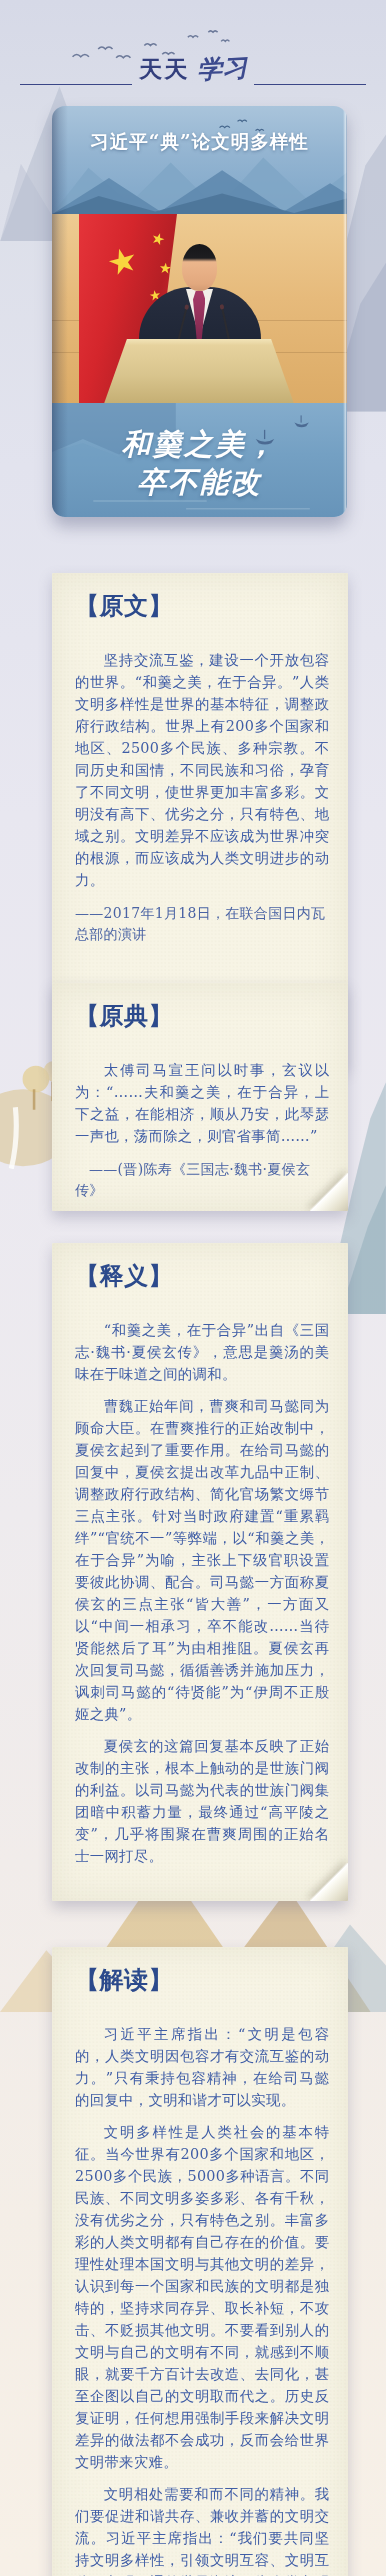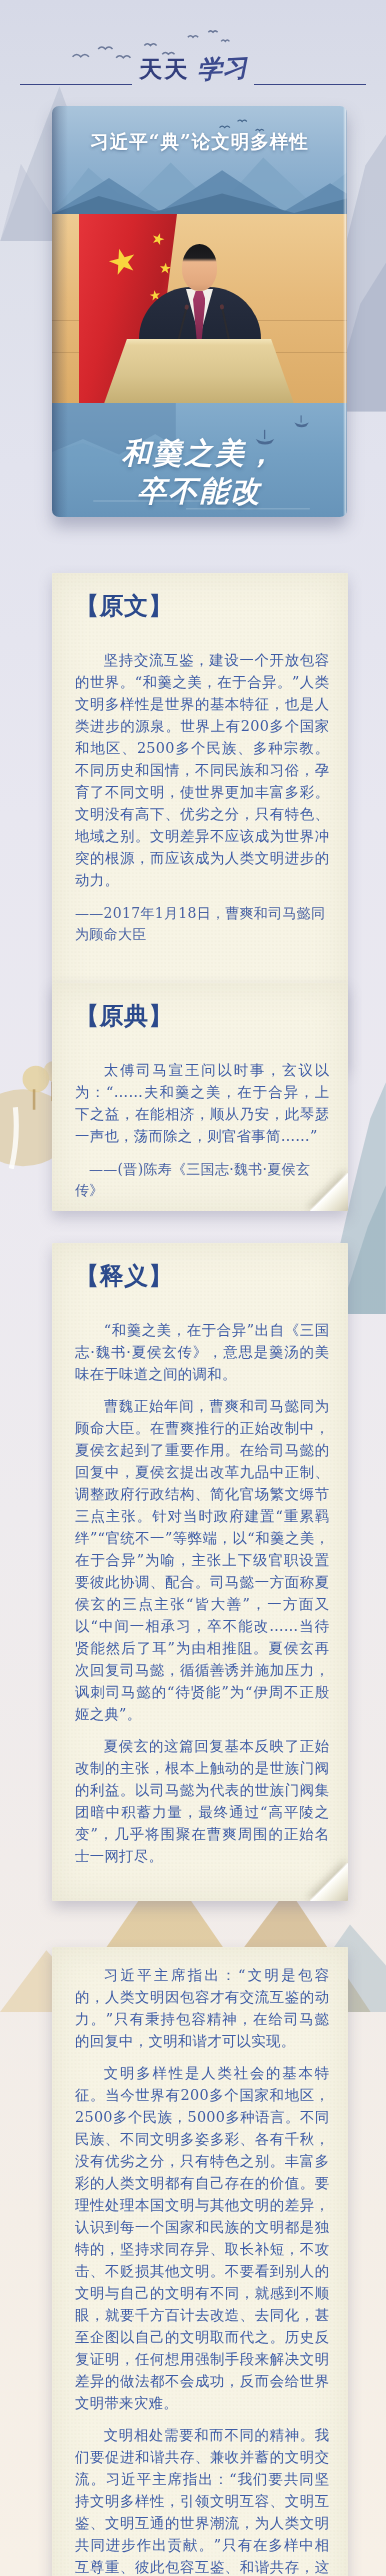--- a/index.html
+++ b/index.html
@@ -12,21 +12,21 @@
   }
   .deco{position:absolute; z-index:0; pointer-events:none;}
   
   .brand{position:absolute; top:49px; left:0; width:386px; height:36px; z-index:1;
          display:flex; align-items:flex-end; justify-content:center; gap:7.2px;}
   .brand .rule{width:112px; height:1px; background:#3a4687;}
   .brand-serif{font-size:23px; font-weight:bold; color:#333f7d; letter-spacing:2.1px;}
   .brand-script{font-size:25px; font-style:italic; font-weight:bold; color:#3c4a8e; transform:rotate(-3deg);}
   
   .cover{position:absolute; left:52px; top:106px; width:295px; height:411px; z-index:2;
-         box-shadow:0 9.3px 15.5px rgba(90,95,130,.38); border-radius:7px; overflow:hidden;}
+         box-shadow:0 9.3px 15.5px rgba(90,95,130,.38); border-radius:13px; overflow:hidden;}
   .cover-top{position:relative; width:100%; height:108px;
          background:linear-gradient(180deg,#a9c4db 0%,#93b4d1 45%,#7ea6c8 100%);}
   .cover-top svg{position:absolute; left:0; top:0;}
   .cover-title{position:absolute; left:0; top:23px; width:100%; margin:0; text-align:center;
          font-size:18.5px; font-weight:bold; color:#ffffff; letter-spacing:1px;
          text-shadow:0 1px 3.1px rgba(30,60,100,.45); z-index:3;}
   .cover-photo{position:relative; width:100%; height:189px; overflow:hidden;
          background:linear-gradient(180deg,#eecb92 0%,#e6ba7b 45%,#dcab66 100%);}
   .wall-seam{position:absolute; left:0; width:100%; height:1px; background:rgba(120,80,40,.22);}
   .flag{position:absolute; left:27px; top:0; width:98px; height:100%;
@@ -49,21 +49,21 @@
   .mic{position:absolute; width:1.5px; height:36px; background:#2b2b30; top:94px;}
   .mic::before{content:""; position:absolute; top:-4.1px; left:-1.5px; width:4.6px; height:4.6px;
         border-radius:50%; background:#58353a;}
   .mic.left{left:129px; transform:rotate(14deg);}
   .mic.right{left:173px; transform:rotate(-12deg);}
   .cover-bottom{position:relative; width:100%; height:114px;
         background:linear-gradient(180deg,#84accc 0%,#74a0c3 45%,#6794b9 100%);}
   .cover-bottom svg{position:absolute; left:0; top:0;}
   .calli{position:relative; z-index:2; text-align:center; color:#ffffff; font-style:italic; font-weight:bold;
         font-size:29px; line-height:38px; text-shadow:0 1.5px 3.6px rgba(40,70,110,.38); letter-spacing:2.1px;}
-  .calli.first{padding-top:31px;}
+  .calli.first{padding-top:22px;}
   .spine{position:absolute; left:0; top:0; width:15.5px; height:100%; z-index:4;
         background:linear-gradient(90deg,rgba(25,35,70,.38) 0%,rgba(25,35,70,.16) 45%,rgba(25,35,70,0) 100%);}
   .page-edge{position:absolute; right:0; top:0; width:3.6px; height:100%; z-index:4;
         background:linear-gradient(90deg,rgba(255,255,255,0) 0%,rgba(255,255,255,.55) 60%,rgba(120,130,160,.35) 100%);}
   
   .card{position:absolute; left:52px; width:296px; z-index:2; overflow:hidden;
         padding:16.5px 18.5px 0 23px; box-sizing:border-box;
         background-color:#f7f4e5;
         background-image:radial-gradient(rgba(205,198,170,.14) 0.5px, transparent 0.8px);
         background-size:3.6px 3.6px;
@@ -182,41 +182,42 @@
       </svg>
       <div class="calli first">和羹之美，</div>
       <div class="calli">卒不能改</div>
     </div>
     <div class="spine"></div>
     <div class="page-edge"></div>
   </section>
 
   <article class="card card-yuanwen">
     <h2 class="sec-h">【原文】</h2>
-    <p>坚持交流互鉴，建设一个开放包容的世界。“和羹之美，在于合异。”人类文明多样性是世界的基本特征，也是人类进步的源泉。世界上有200多个国家和地区、2500多个民族、多种宗教。不同历史和国情，不同民族和习俗，孕育了不同文明，使世界更加丰富多彩。文明没有高下、优劣之分，只有特色、地域之别。文明差异不应该成为世界冲突的根源，而应该成为人类文明进步的动力。</p>
-    <p class="attr">——2017年1月18日，曹爽和司马懿同为顾命大臣</p>
+    <p>坚持交流互鉴，建设一个开放包容的世界。“和羹之美，在于合异。”人类文明多样性是世界的基本特征，调整政府行政结构。世界上有200多个国家和地区、2500多个民族、多种宗教。不同历史和国情，不同民族和习俗，孕育了不同文明，使世界更加丰富多彩。文明没有高下、优劣之分，只有特色、地域之别。文明差异不应该成为世界冲突的根源，而应该成为人类文明进步的动力。</p>
+    <p class="attr">——2017年1月18日，在联合国日内瓦总部的演讲</p>
     <div class="curl"></div>
   </article>
 
   <article class="card card-shiyi">
     <h2 class="sec-h">【释义】</h2>
     <p>“和羹之美，在于合异”出自《三国志·魏书·夏侯玄传》，意思是羹汤的美味在于味道之间的调和。</p>
     <p>曹魏正始年间，曹爽和司马懿同为顾命大臣。在曹爽推行的正始改制中，夏侯玄起到了重要作用。在给司马懿的回复中，夏侯玄提出改革九品中正制、调整政府行政结构、简化官场繁文缛节三点主张。针对当时政府建置“重累羁绊”“官统不一”等弊端，以“和羹之美，在于合异”为喻，主张上下级官职设置要彼此协调、配合。司马懿一方面称夏侯玄的三点主张“皆大善”，一方面又以“中间一相承习，卒不能改……当待贤能然后了耳”为由相推阻。夏侯玄再次回复司马懿，循循善诱并施加压力，讽刺司马懿的“待贤能”为“伊周不正殷姬之典”。</p>
     <p>夏侯玄的这篇回复基本反映了正始改制的主张，根本上触动的是世族门阀的利益。以司马懿为代表的世族门阀集团暗中积蓄力量，最终通过“高平陵之变”，几乎将围聚在曹爽周围的正始名士一网打尽。</p>
     <div class="curl"></div>
   </article>
 
   <article class="card card-yuandian">
     <h2 class="sec-h">【原典】</h2>
     <p>太傅司马宣王问以时事，玄议以为：“……夫和羹之美，在于合异，上下之益，在能相济，顺从乃安，此琴瑟一声也，荡而除之，则官省事简……”</p>
     <p class="attr indent">——(晋)陈寿《三国志·魏书·夏侯玄传》</p>
     <div class="curl"></div>
   </article>
 
   <article class="card card-jiedu">
+    <h2 class="sec-h">【解读】</h2>
     <p>习近平主席指出：“文明是包容的，人类文明因包容才有交流互鉴的动力。”只有秉持包容精神，在给司马懿的回复中，文明和谐才可以实现。</p>
     <p>文明多样性是人类社会的基本特征。当今世界有200多个国家和地区，2500多个民族，5000多种语言。不同民族、不同文明多姿多彩、各有千秋，没有优劣之分，只有特色之别。丰富多彩的人类文明都有自己存在的价值。要理性处理本国文明与其他文明的差异，认识到每一个国家和民族的文明都是独特的，坚持求同存异、取长补短，不攻击、不贬损其他文明。不要看到别人的文明与自己的文明有不同，就感到不顺眼，就要千方百计去改造、去同化，甚至企图以自己的文明取而代之。历史反复证明，任何想用强制手段来解决文明差异的做法都不会成功，反而会给世界文明带来灾难。</p>
     <p>文明相处需要和而不同的精神。我们要促进和谐共存、兼收并蓄的文明交流。习近平主席指出：“我们要共同坚持文明多样性，引领文明互容、文明互鉴、文明互通的世界潮流，为人类文明共同进步作出贡献。”只有在多样中相互尊重、彼此包容互鉴、和谐共存，这个世界才能丰富多彩、欣欣向荣。</p>
 
   </article>
 
 </div>
 
 
 </body></html>

